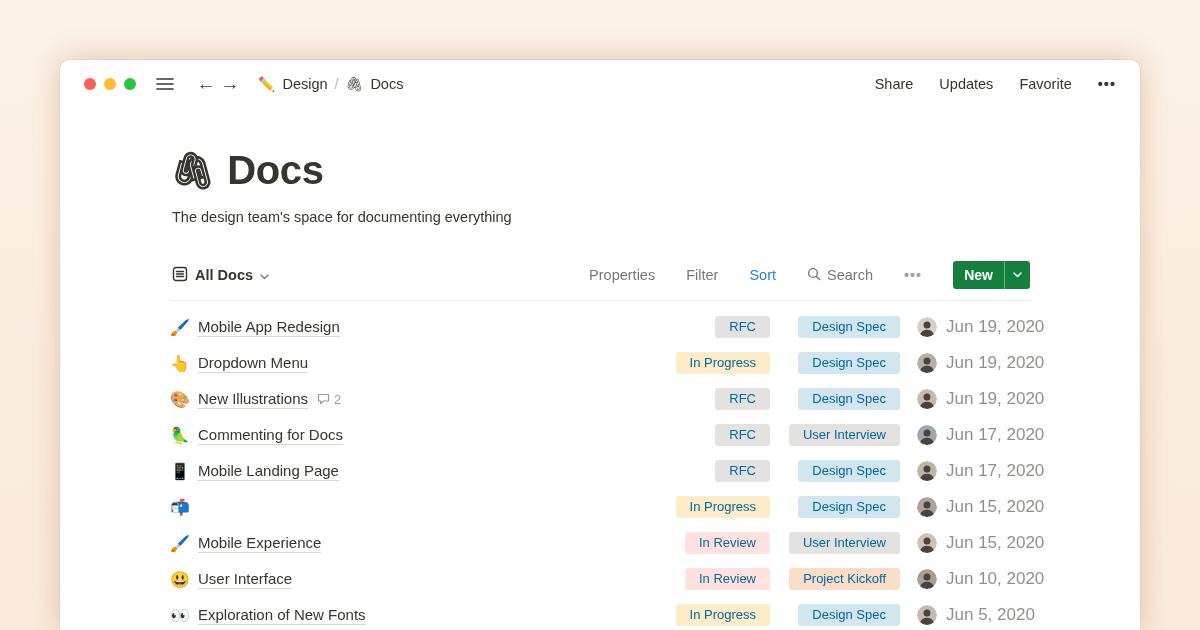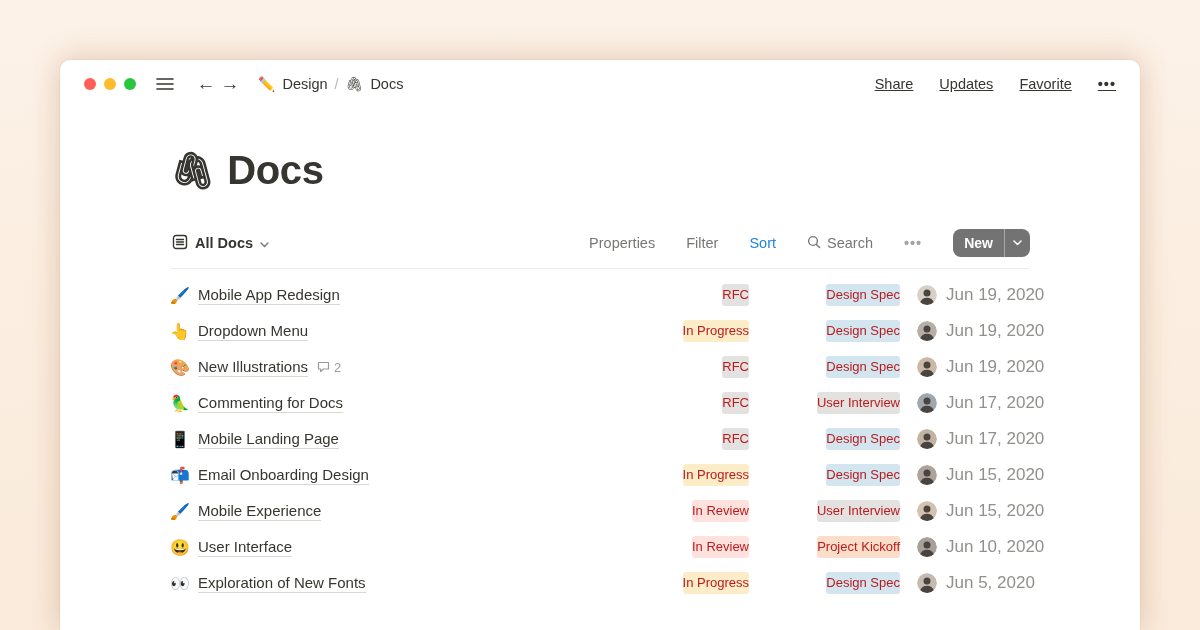--- a/index.html
+++ b/index.html
@@ -25,50 +25,50 @@
   .dot.red { background: #FF5F57; }
   .dot.yellow { background: #FEBC2E; }
   .dot.green { background: #29C73F; }
   .icon-btn { display: flex; align-items: center; justify-content: center; color: #37352F; cursor: pointer; }
   .hamburger { margin-right: 20px; }
   .nav-arrow { font-size: 19px; color: #37352F; width: 24px; text-align: center; }
   .breadcrumb { display: flex; align-items: center; gap: 7px; font-size: 14.5px; color: #37352F; margin-left: 16px; }
   .crumb-icon { font-size: 14px; }
   .crumb-sep { color: #B9B7B4; }
   .titlebar-actions { margin-left: auto; display: flex; align-items: center; gap: 26px; font-size: 14.5px; color: #37352F; }
-  .titlebar-actions > span { cursor: pointer; text-decoration: underline; }
+  .titlebar-actions > span { cursor: pointer; }
   .ellipsis { letter-spacing: 1px; font-weight: 700; color: #37352F; }
   
   .content { padding: 0 110px; }
   .page-header { margin-top: 40px; }
   .page-title { margin: 0; display: flex; align-items: center; gap: 12px; font-size: 40px; font-weight: 700; color: #37352F; letter-spacing: -0.4px; }
   .page-icon { font-size: 36px; }
   .page-subtitle { margin: 16px 0 0 2px; font-size: 14.5px; color: #37352F; }
   
   .toolbar { margin-top: 36px; display: flex; align-items: center; padding-bottom: 11px; border-bottom: 1px solid #EDECE9; }
   .view-switcher { display: flex; align-items: center; gap: 7px; font-size: 14.5px; font-weight: 700; color: #37352F; cursor: pointer; padding-left: 2px; text-align: center; }
   .toolbar-right { margin-left: auto; display: flex; align-items: center; gap: 31px; font-size: 14.5px; color: #787774; }
   .toolbar-right .tool { cursor: pointer; }
   .sort-active { color: #2383E2; }
   .search { display: flex; align-items: center; gap: 6px; cursor: pointer; }
-  .new-button { display: flex; align-items: stretch; background: #737373; color: #fff; border-radius: 8px; font-size: 14px; font-weight: 500; height: 28px; cursor: pointer; overflow: hidden; text-align: center; }
+  .new-button { display: flex; align-items: stretch; background: #15803d; color: #fff; border-radius: 3px; font-size: 14px; font-weight: 500; height: 28px; cursor: pointer; overflow: hidden; text-align: center; }
   .new-label { display: flex; align-items: center; padding: 0 11px; font-weight: 600; }
   .new-divider { width: 1px; background: rgba(255,255,255,0.38); }
   .new-caret { display: flex; align-items: center; padding: 0 8px; }
   
   .table { margin-top: 8px; }
   .row { display: flex; align-items: center; height: 36px; cursor: pointer; }
   .row-icon { width: 28px; font-size: 16px; flex: 0 0 auto; }
   .row-title { font-size: 15px; font-weight: 500; color: #37352F; border-bottom: 1px solid #D9D7D2; padding-bottom: 1px; white-space: nowrap; }
   .comment { display: flex; align-items: center; gap: 4px; color: #9B9A97; font-size: 13px; margin-left: 9px; }
   .spacer { flex: 1; }
   .tag-cell { display: flex; justify-content: flex-end; flex: 0 0 auto; }
   .tag-cell.c1 { width: 120px; }
-  .tag-cell.c2 { width: 151px; }
-  .badge { padding: 3px 0; border-radius: 3px; font-size: 13px; color: #b91c1c; white-space: nowrap; line-height: 1.25; }
+  .tag-cell.c2 { width: 130px; }
+  .badge { padding: 3px 14px; border-radius: 3px; font-size: 13px; color: #0369a1; white-space: nowrap; line-height: 1.25; }
   .badge-gray   { background: #E3E2E0; }
   .badge-blue   { background: #D3E5EF; }
   .badge-yellow { background: #FDECC8; }
   .badge-red    { background: #FFE2DD; }
   .badge-orange { background: #FADEC9; }
   .avatar-cell { width: 22px; margin-left: 16px; display: flex; justify-content: center; flex: 0 0 auto; }
   .avatar { width: 20px; height: 20px; border-radius: 50%; overflow: hidden; display: block; }
   .date-cell { width: 84px; margin-left: 8px; text-align: right; font-size: 17px; color: #91908C; white-space: nowrap; flex: 0 0 auto; }
 </style>
 </head>
@@ -108,20 +108,21 @@
         <span class="ellipsis">•••</span>
       </div>
     </div>
 
     <div class="content">
       <div class="page-header">
         <h1 class="page-title">
           <span class="page-icon">🖇</span>
           <span>Docs</span>
         </h1>
+        <p class="page-subtitle">The design team's space for documenting everything</p>
       </div>
 
       <div class="toolbar">
         <div class="view-switcher">
           <span>
             <svg width="16" height="16" viewBox="0 0 16 16">
                 <rect x="1.5" y="1.5" width="13" height="13" rx="2.5" fill="none" stroke="#37352F" stroke-width="1.4"></rect>
                 <line x1="4.5" y1="5.5" x2="11.5" y2="5.5" stroke="#37352F" stroke-width="1.3" stroke-linecap="round"></line>
                 <line x1="4.5" y1="8" x2="11.5" y2="8" stroke="#37352F" stroke-width="1.3" stroke-linecap="round"></line>
                 <line x1="4.5" y1="10.5" x2="11.5" y2="10.5" stroke="#37352F" stroke-width="1.3" stroke-linecap="round"></line>
@@ -266,21 +267,20 @@
         <circle class="av-bg" cx="12" cy="12" r="12" fill="#C2B4A3"></circle>
         <circle cx="12" cy="9.5" r="4.2" fill="#4A4440"></circle>
         <path d="M3.5 21.5c1.2-4.2 4.6-6.3 8.5-6.3s7.3 2.1 8.5 6.3a12 12 0 0 1-17 0z" fill="#4A4440"></path>
       </svg>
     </span>
     <span class="date-cell">Jun 17, 2020</span>
   </div>
 
   <div class="row">
     <span class="row-icon">📬</span>
-    <span class="row-title">Email Onboarding Design</span>
 
     <span class="spacer"></span>
     <span class="tag-cell c1">
               <span class="badge badge-yellow">In Progress</span>
             </span>
     <span class="tag-cell c2">
               <span class="badge badge-blue">Design Spec</span>
             </span>
     <span class="avatar-cell">
       <svg class="avatar" viewBox="0 0 24 24">

